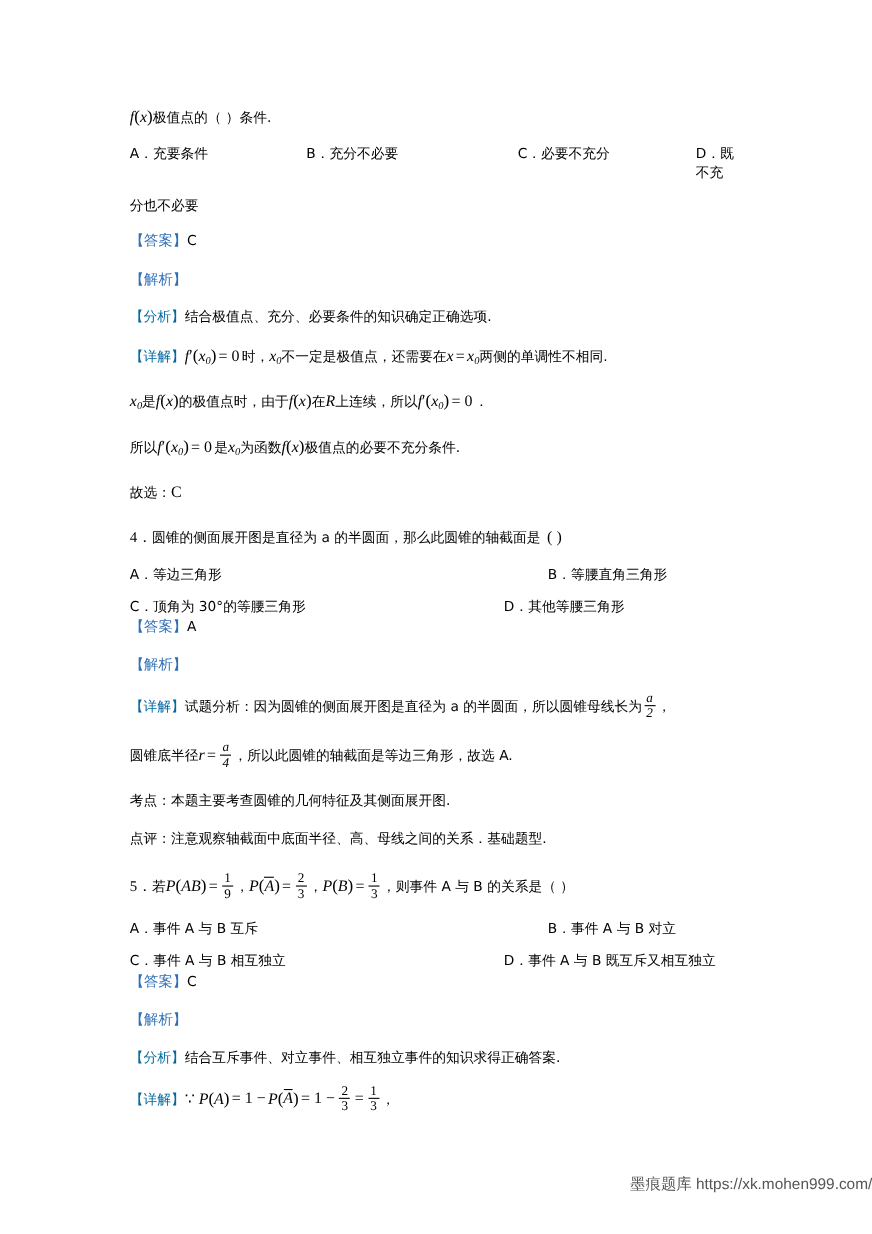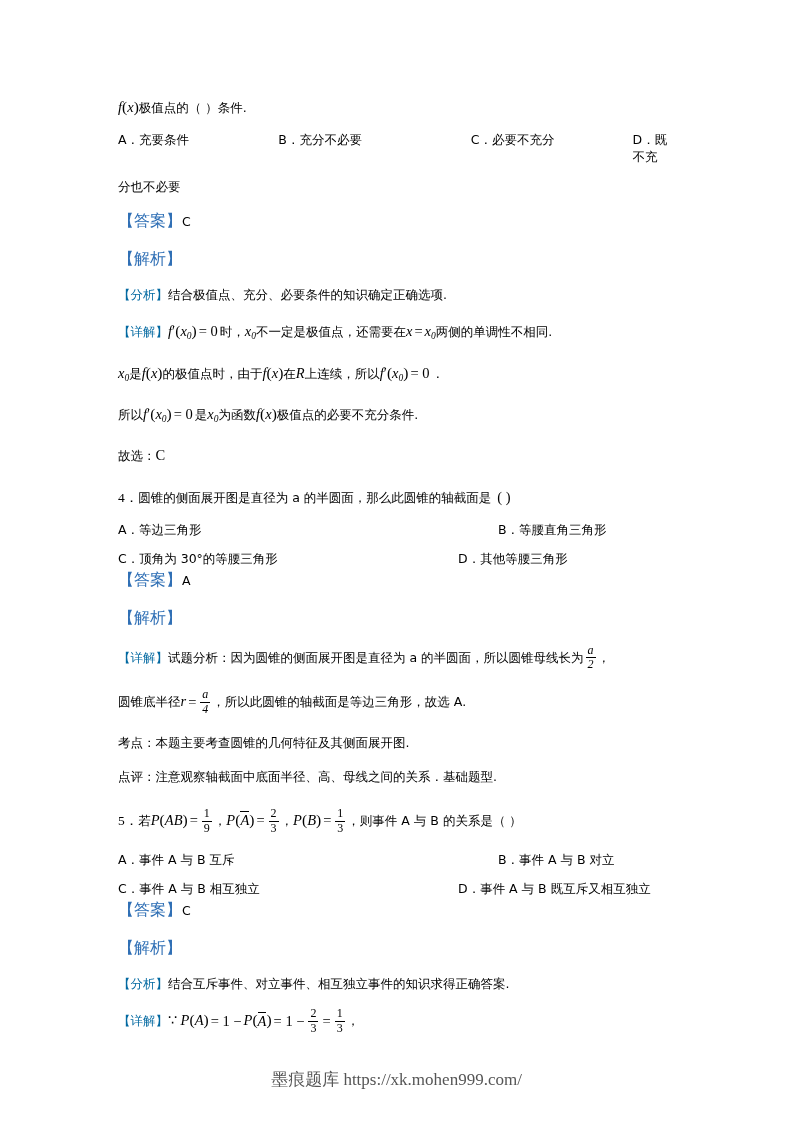--- a/index.html
+++ b/index.html
@@ -29,21 +29,21 @@
     width: 560px;
   }
   .line {
     font-size: 13.5px;
     line-height: 1.55;
     margin: 0 0 13px 0;
     position: relative;
     white-space: nowrap;
   }
   .cn { font-family: "DejaVu Sans", sans-serif; font-size: 12.5px; }
-  .tag { color: #2f6fb5; font-family: "DejaVu Sans", sans-serif; font-size: 16px; }
+  .tag { color: #2f6fb5; font-family: "DejaVu Sans", sans-serif; font-size: 13px; }
   .tagk { color: #0369a1; font-family: "DejaVu Sans", sans-serif; font-size: 12.5px; }
 
   
   .mi { font-family: "Liberation Serif", serif; font-style: italic; font-size: 14.5px; }
   .mn { font-family: "Liberation Serif", serif; font-size: 14.5px; }
   .mo { font-family: "Liberation Serif", serif; font-size: 14.5px; padding: 0 2px; }
   .sub { font-size: 9.5px; vertical-align: -3px; font-style: italic; font-family: "Liberation Serif", serif; }
   .paren { font-family: "Liberation Serif", serif; font-size: 15.5px; }
 
   
@@ -79,23 +79,23 @@
   .two-col .c1 { width: 340px; }
   .two-col .c2 { width: auto; }
 
   .qnum { font-family: "Liberation Serif", serif; font-size: 13.5px; }
 
   .footer {
     position: absolute;
     left: 0;
     top: 1068px;
     width: 793px;
-    text-align: center;
-    font-family: Liberation Serif, serif;
-    font-size: 17px;
+    text-align: right;
+    font-family: Liberation Sans, sans-serif;
+    font-size: 14px;
     color: #555;
   }
   .tight { margin-bottom: 11px; gap: 40px; }
   .taller { margin-bottom: 17px; }
   .em { margin-bottom: 19px; }
 </style>
 </head>
 <body>
 
 <div class="page">

